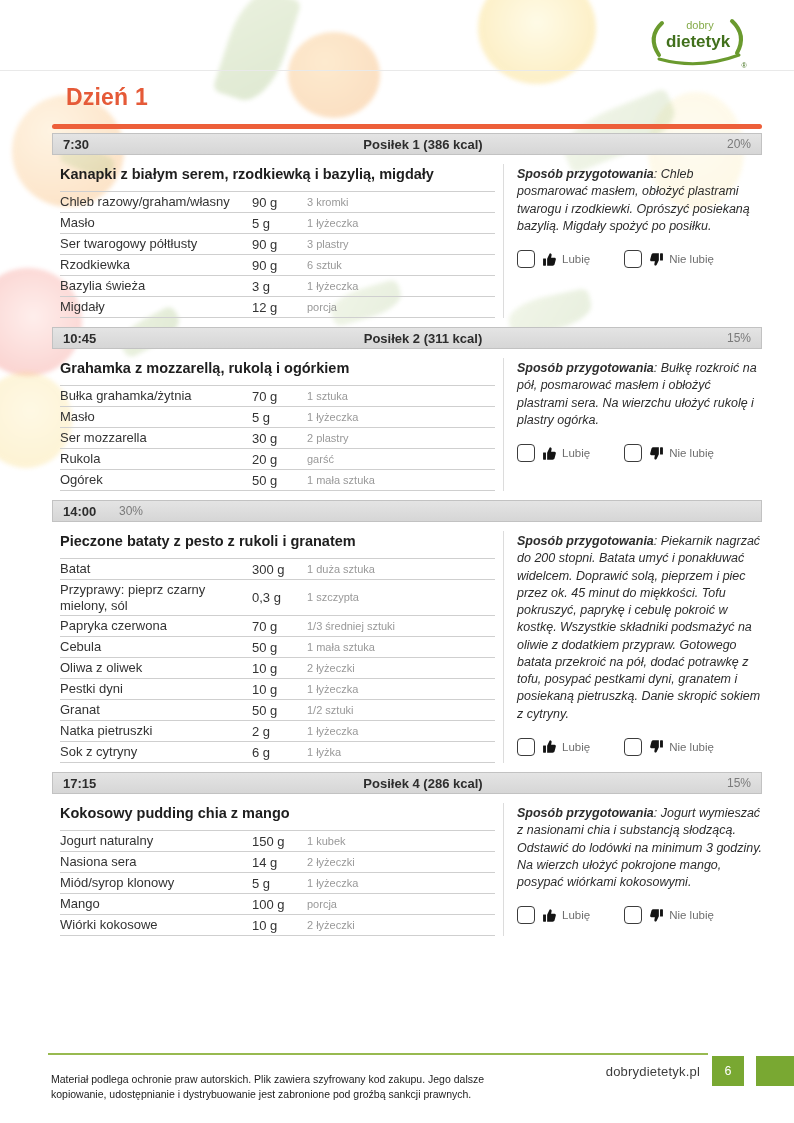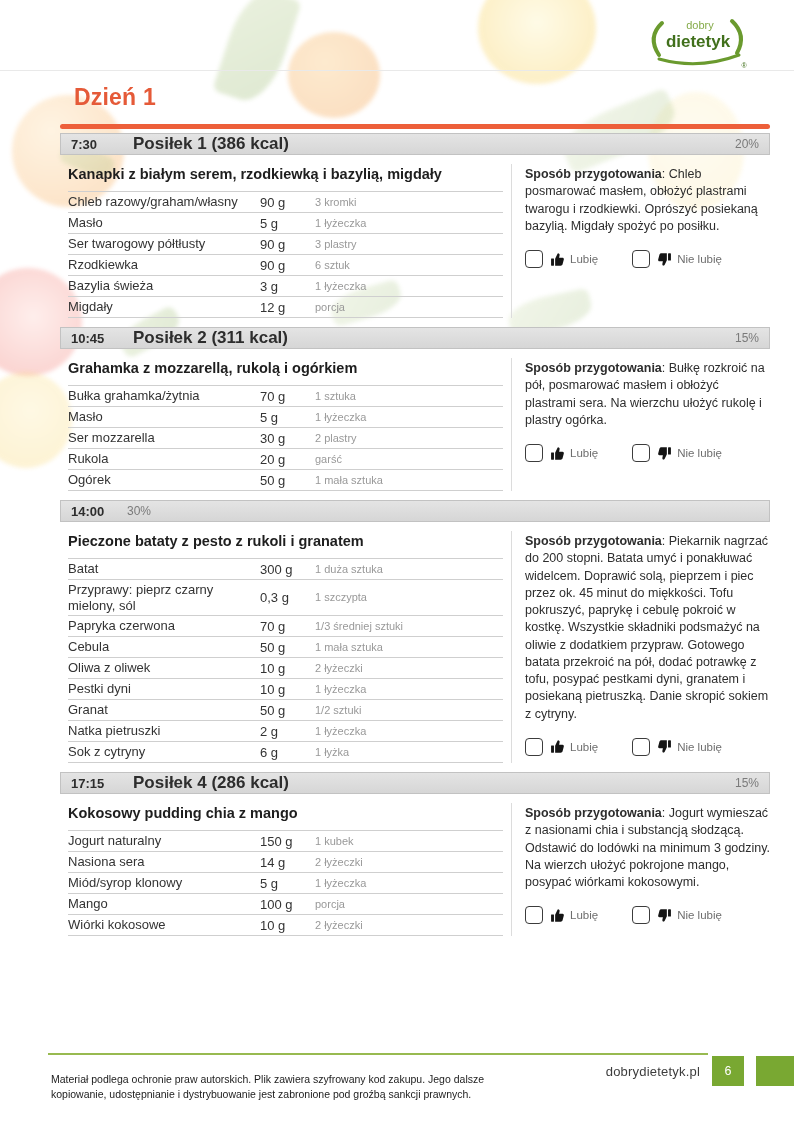--- a/index.html
+++ b/index.html
@@ -37,44 +37,44 @@
     background:linear-gradient(135deg,#b7cf8d,#8cb05e);}
   .wm-leaf6{left:60px;top:148px;width:54px;height:24px;opacity:.22;transform:rotate(24deg);
     background:linear-gradient(135deg,#b7cf8d,#8cb05e);}
 
   .top-divider{position:absolute;left:0;top:70px;width:794px;border-top:1px solid #e9e9e9;z-index:1;}
 
   
   .logo{position:absolute;top:14px;right:42px;z-index:2;}
 
   
-  main{position:absolute;left:60px;top:84px;width:710px;z-index:2;}
+  main{position:absolute;left:52px;top:84px;width:710px;z-index:2;}
   .day-title{color:#e55a38;font-size:23px;font-weight:bold;margin:0 0 13px 14px;letter-spacing:.2px;}
   .accent-bar{height:5px;width:710px;background:#ed5f3a;border-radius:3px;margin-bottom:4px;}
 
   .meal-header{
     display:flex;align-items:center;height:20px;
     background:linear-gradient(#e4e4e4,#d6d6d6);
     border:1px solid #c2c2c2;padding:0 10px;
   }
   .meal-time{width:56px;font-size:13px;font-weight:bold;color:#2d2d2d;}
-  .meal-name{flex:1;margin-left:6px;font-size:17px;font-weight:bold;color:#2d2d2d;}
+  .meal-name{flex:1;margin-left:0;font-size:13px;font-weight:bold;color:#2d2d2d;text-align:center;}
   .meal-percent{font-size:12px;color:#7a7a7a;}
 
   .meal-body{display:flex;padding:9px 0 0 8px;margin-bottom:9px;justify-content:center;}
   .meal-left{width:435px;flex:0 0 435px;}
   .dish-title{font-size:14.5px;font-weight:bold;color:#1e1e1e;margin:2px 0 9px 0;}
   .ingredients{border-top:1px solid #cfcfcf;}
   .ing-row{display:flex;align-items:center;border-bottom:1px solid #cfcfcf;padding:2px 0;min-height:16px;}
   .ing-name{width:192px;flex:0 0 192px;font-size:13px;color:#333;line-height:1.2;padding-right:4px;box-sizing:border-box;}
   .ing-amount{width:55px;flex:0 0 55px;font-size:13px;color:#333;}
   .ing-measure{width:100px;flex:0 0 100px;font-size:11px;color:#999;line-height:1.3;}
 
   .meal-right{flex:1;border-left:1px solid #dcdcdc;margin-left:8px;padding:2px 0 4px 13px;}
-  .prep{font-size:12.5px;color:#2d2d2d;line-height:1.38;margin:0;}
+  .prep{font-size:12.5px;color:#2d2d2d;line-height:1.38;margin:0;font-style:italic;}
   .prep b{font-weight:bold;}
   .like-row{display:flex;align-items:center;margin-top:15px;}
   .like-group{display:flex;align-items:center;cursor:pointer;}
   .like-group + .like-group{margin-left:34px;}
   .checkbox{width:16px;height:16px;border:1.5px solid #3c3c3c;border-radius:4px;background:#fff;flex:0 0 16px;}
   .thumb{margin:0 5px 0 7px;}
   .like-label{font-size:11.5px;color:#6e6e6e;}
 
   
   .footer-line{position:absolute;left:48px;top:1053px;width:660px;height:2px;background:#98ba50;z-index:2;}

